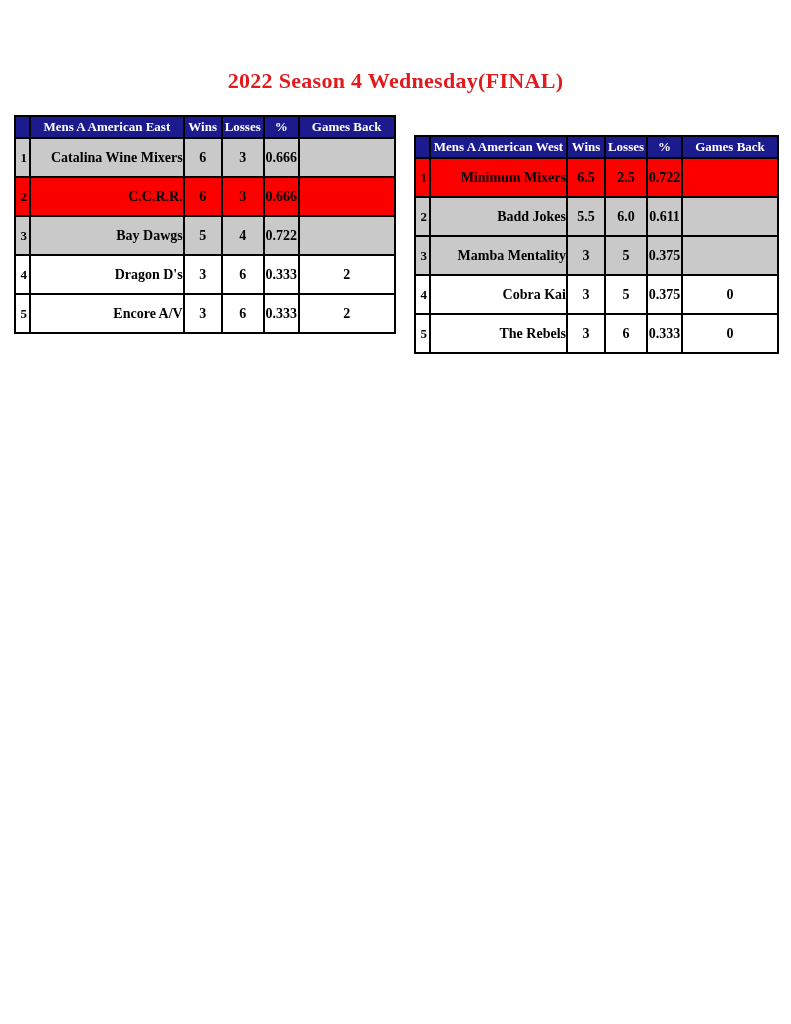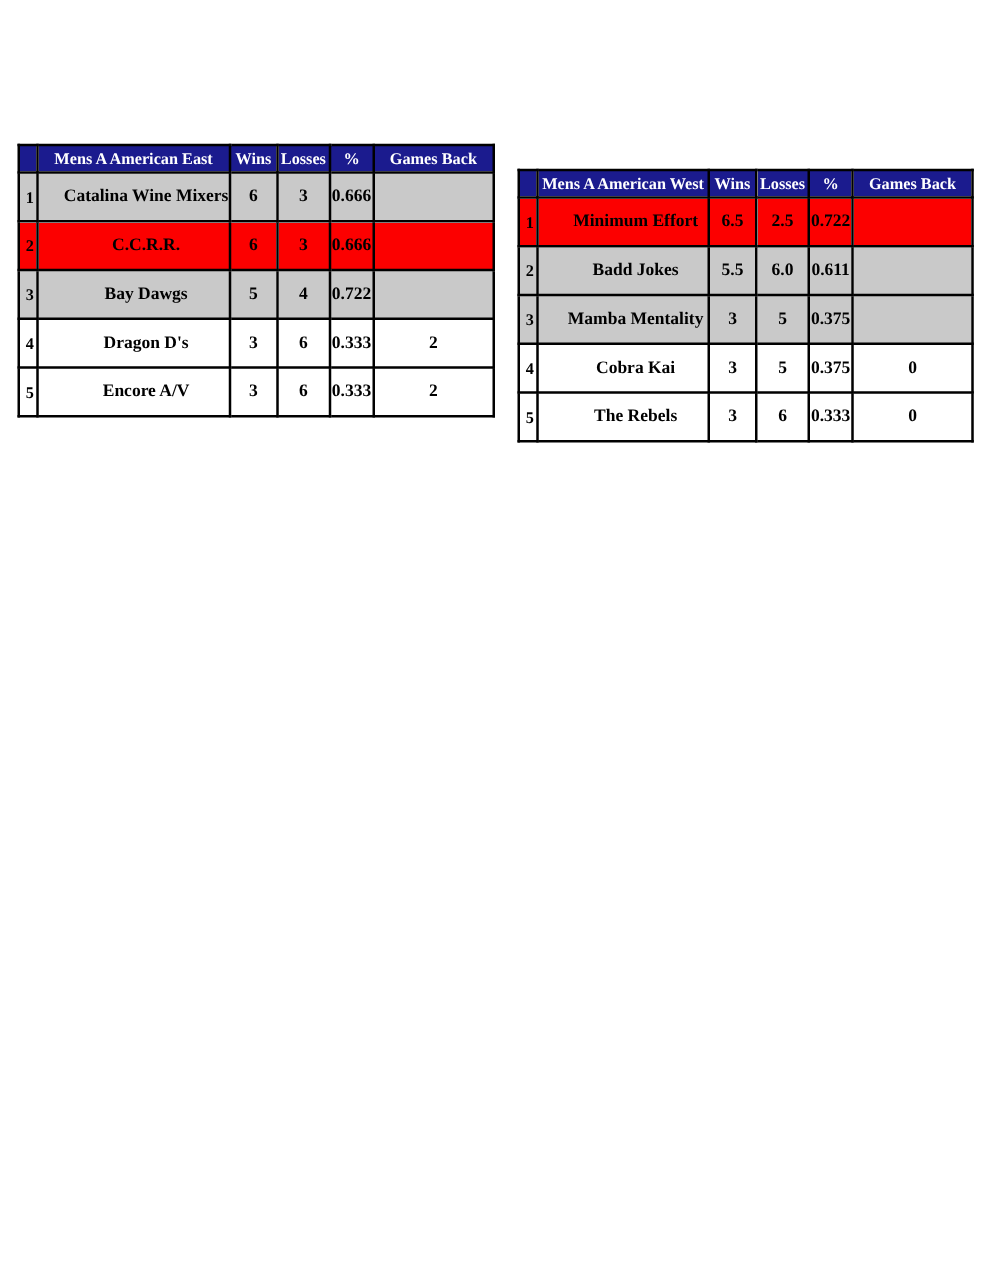--- a/index.html
+++ b/index.html
@@ -32,31 +32,32 @@
   }
   thead th {
     background:var(--header_navy,#1b1b8e);
     color:#ffffff; font-size:13px; height:22px;
     text-align:center; padding:0 1px;
   }
   td {
     height:39px; font-size:14px; text-align:center;
     vertical-align:middle; background:var(--row_white,#ffffff); color:#000000;
   }
-  td.team { text-align:center; padding-left:20px; }
+  td.team { text-align:right; padding-left:20px; }
   td.rank { text-align:right; padding-right:2px; font-size:13px; }
   tr.row-gray td { background:var(--row_gray,#c9c9c9); }
   tr.row-red td  { background:var(--row_red,#fc0000); }
   tr.row-white td{ background:var(--row_white,#ffffff); }
 </style>
 </head>
 <body>
 
 <div class="page">
 
+  <h1 class="title">2022 Season 4 Wednesday(FINAL)</h1>
 
   <div class="tblwrap east">
     <table>
       <colgroup>
         <col class="c-rank">
           <col class="c-team">
           <col class="c-wins">
           <col class="c-losses">
           <col class="c-pct">
           <col class="c-gb">
@@ -132,21 +133,21 @@
           <th>Mens A American West</th>
           <th>Wins</th>
           <th>Losses</th>
           <th>%</th>
           <th>Games Back</th>
         </tr>
       </thead>
       <tbody>
         <tr class="row-red">
           <td class="rank">1</td>
-          <td class="team">Minimum Effort</td>
+          <td class="team">Minimum Mixers</td>
           <td>6.5</td>
           <td>2.5</td>
           <td>0.722</td>
           <td></td>
         </tr>
         <tr class="row-gray">
           <td class="rank">2</td>
           <td class="team">Badd Jokes</td>
           <td>5.5</td>
           <td>6.0</td>

